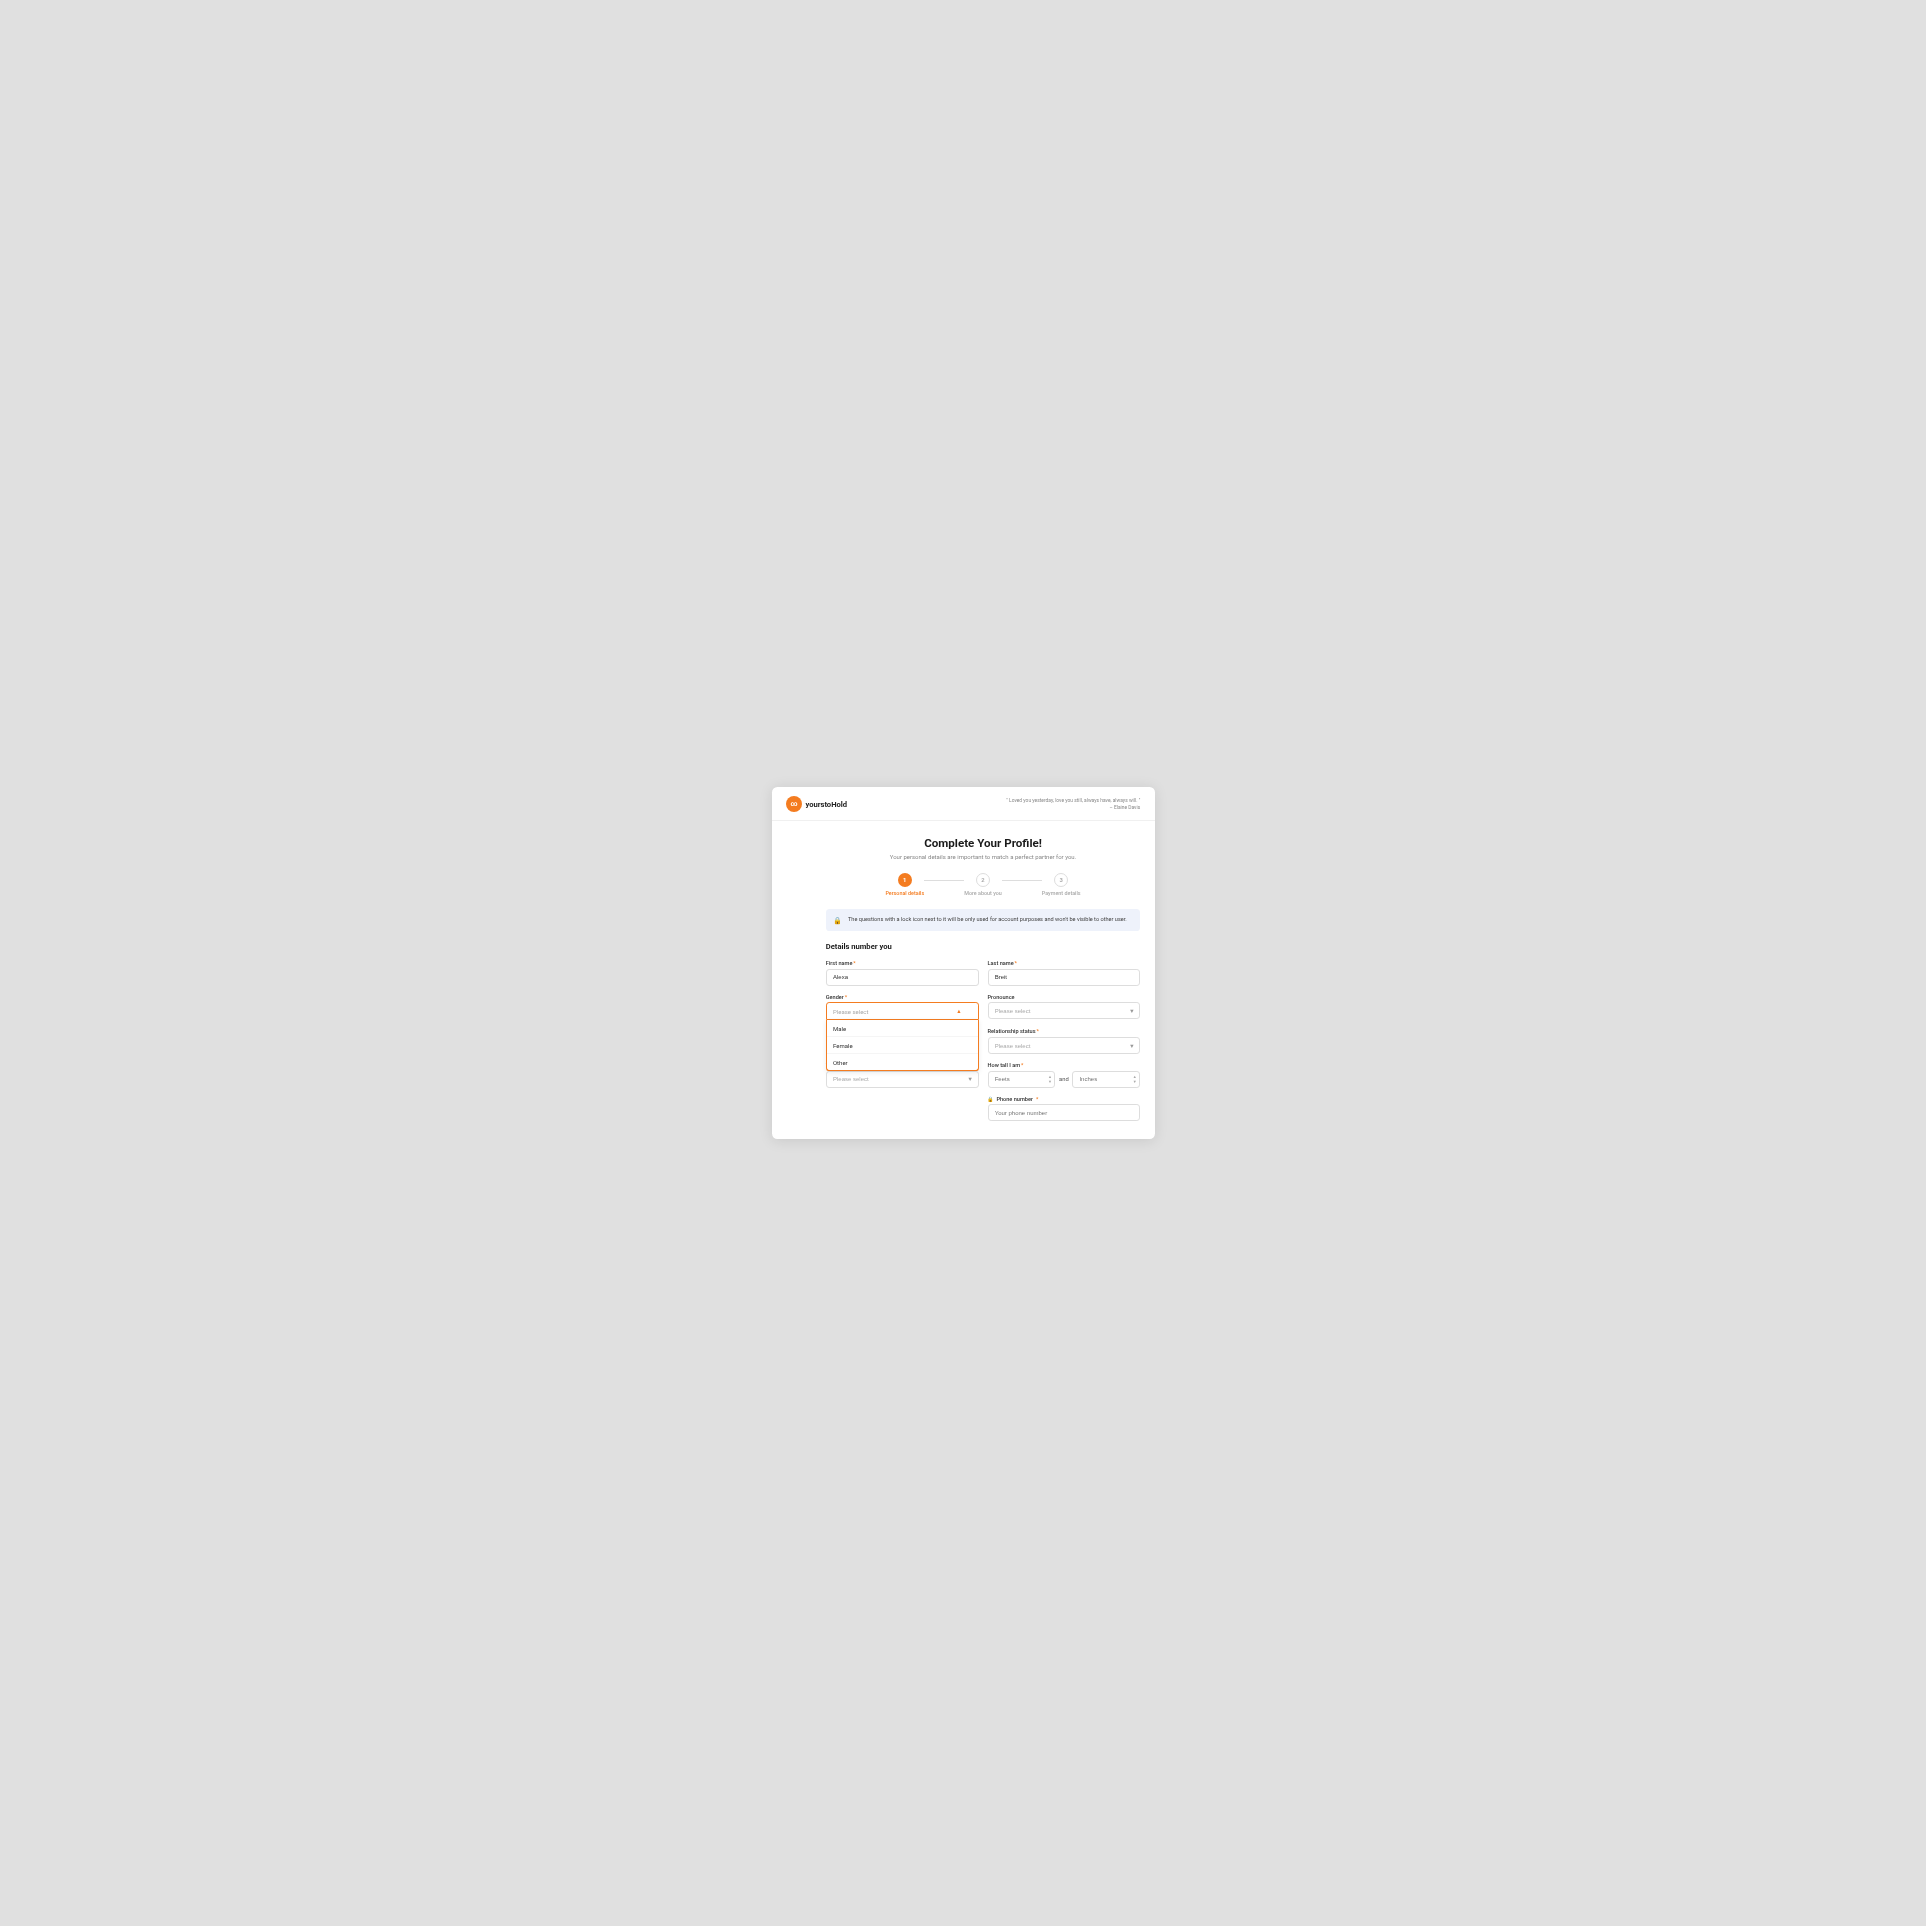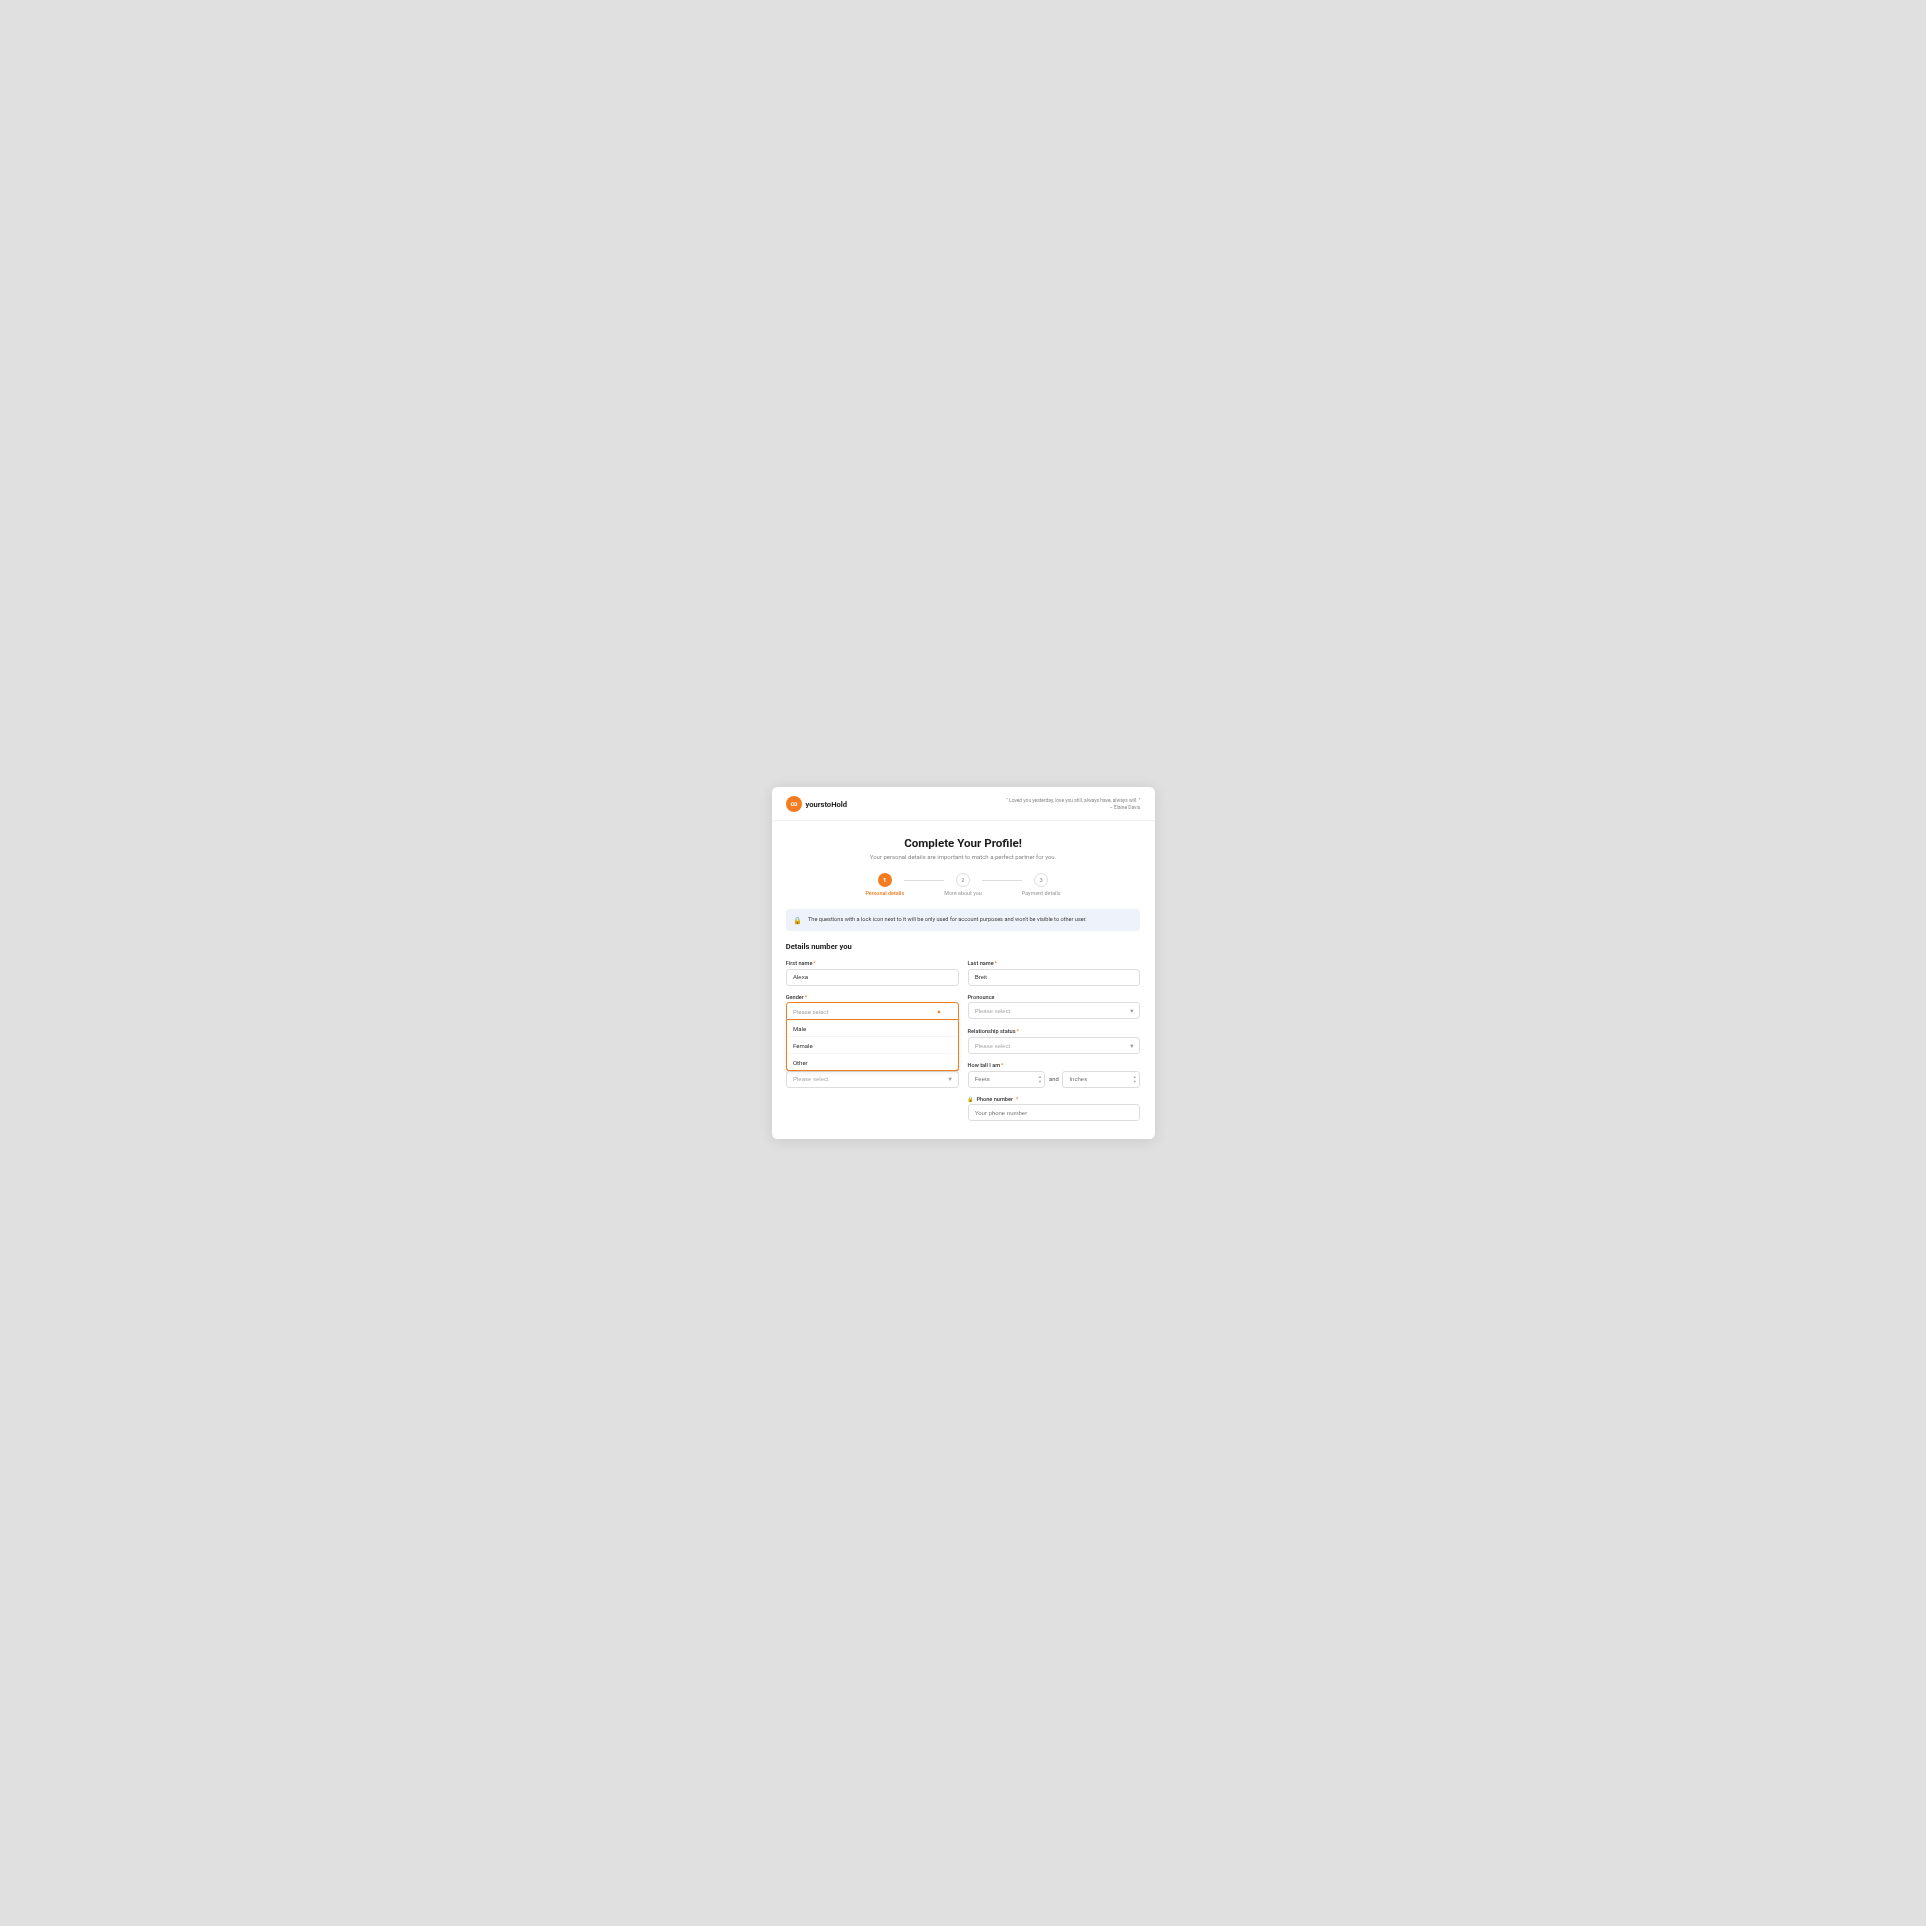--- a/index.html
+++ b/index.html
@@ -54,20 +54,21 @@
     .logo-text span { font-weight: 700; text-align: right; }
     .header-quote {
       text-align: right;
       font-size: 4.9px;
       color: #888;
       line-height: 1.5;
     }
     
     .main-content {
       padding: 14.3px 14.3px 18px 14.3px;
+      margin-left: 40px;
     }
     .page-title {
       text-align: center;
       font-size: 11.6px;
       font-weight: 700;
       color: #1a1a1a;
       margin-bottom: 3.6px;
     }
     .page-subtitle {
       text-align: center;

